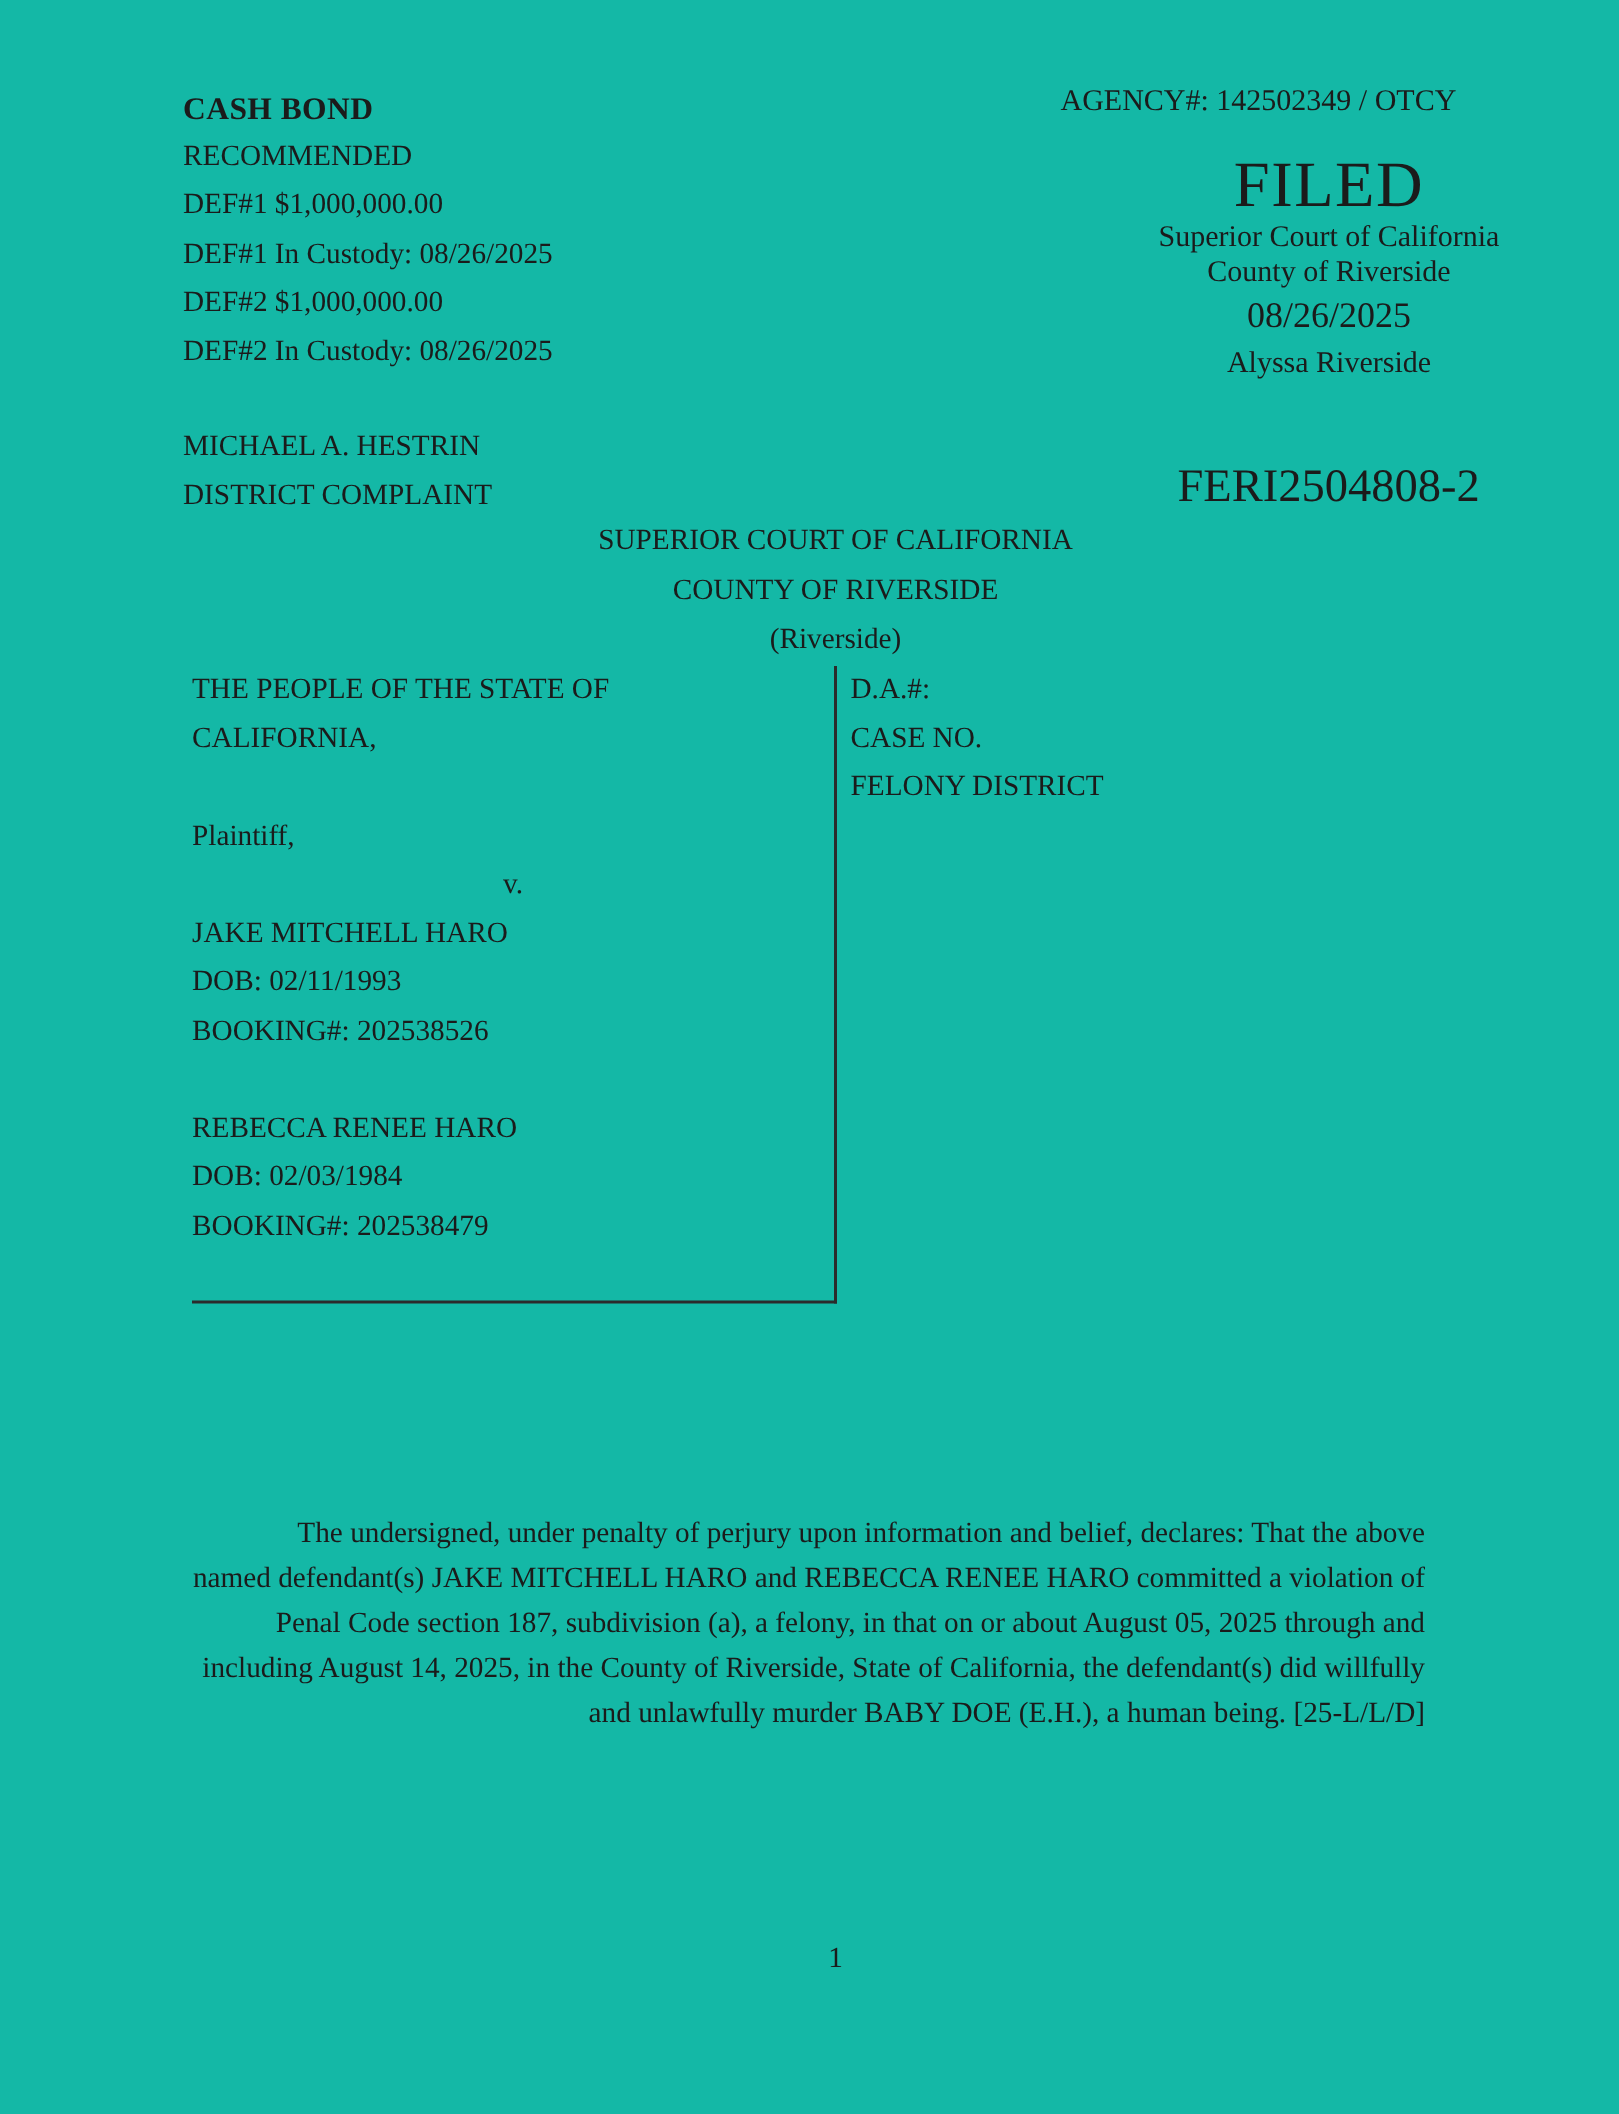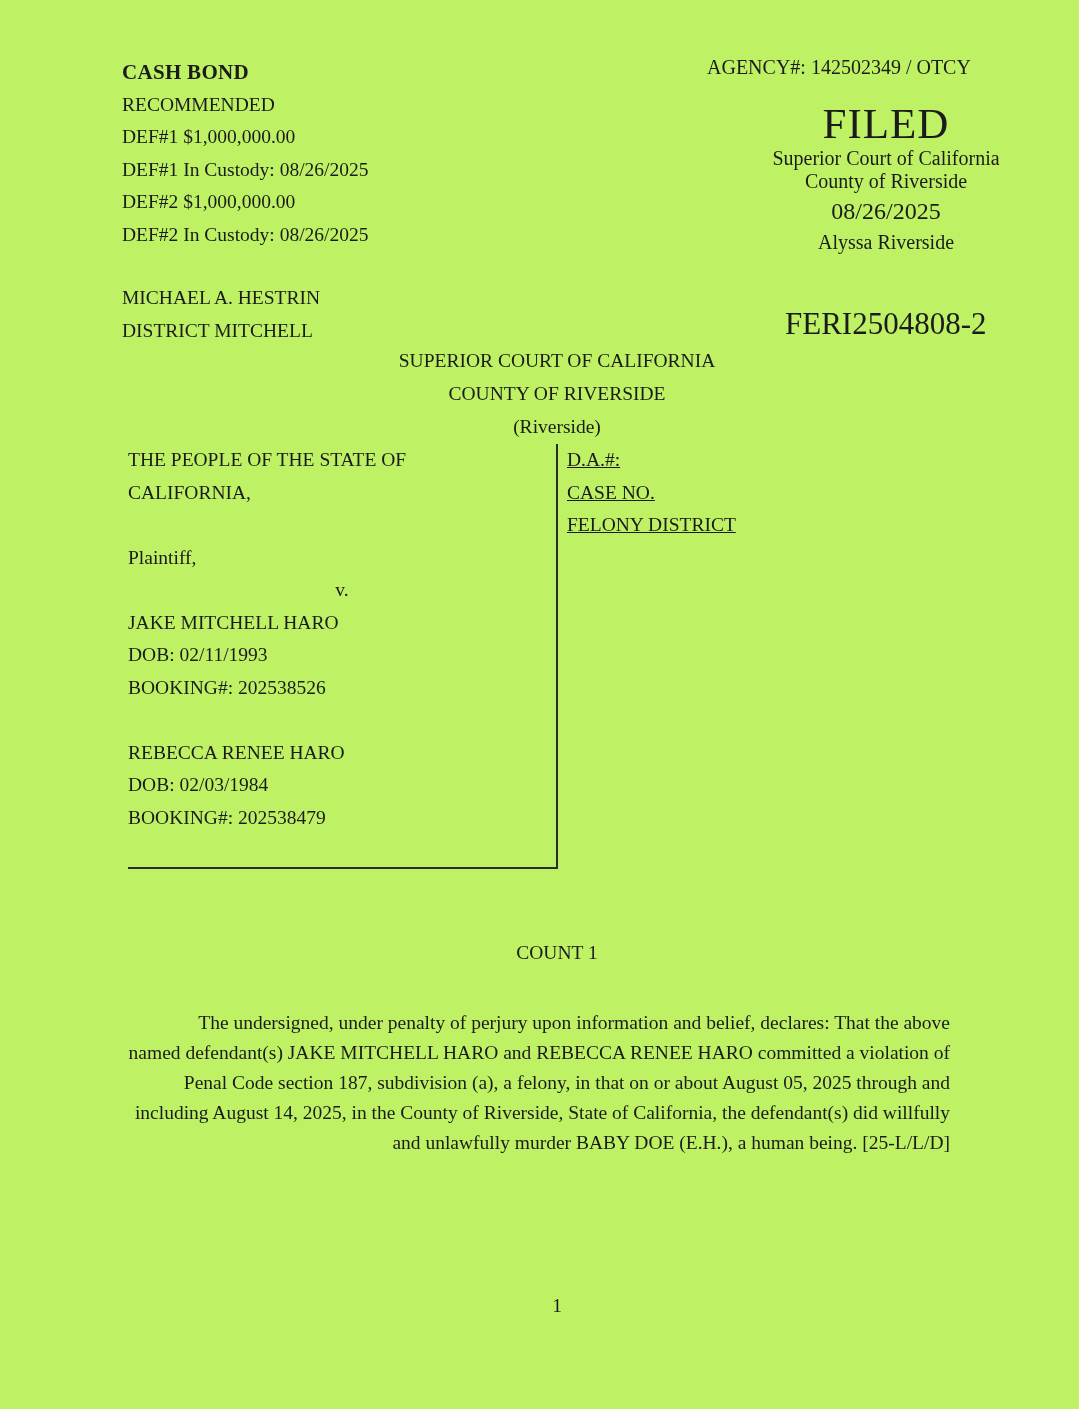--- a/index.html
+++ b/index.html
@@ -4,21 +4,21 @@
 <style>
   html, body {
     margin: 0;
     padding: 0;
     background: #ffffff;
   }
   .page {
     position: relative;
     width: 1079px;
     height: 1409px;
-    background: #bef264;
+    background: #14b8a6;
     color: #1b1b1b;
     font-family: "Liberation Serif", "DejaVu Serif", serif;
     font-size: 19.5px;
     overflow: hidden;
   }
   .abs { position: absolute; }
 
   
   .bond-block { left: 122px; top: 56px; line-height: 32.5px; }
   .bond-title { font-weight: bold; font-size: 21px; letter-spacing: 0.3px; }
@@ -43,21 +43,21 @@
   .court-title { left: 122px; top: 344px; width: 870px; text-align: center; line-height: 33px; }
 
   
   .caption { left: 128px; top: 444px; width: 870px; display: flex; line-height: 32.5px; }
   .caption-left {
     width: 430px;
     border-right: 2px solid #2b2b2b;
     border-bottom: 2px solid #2b2b2b;
     box-sizing: border-box;
   }
-  .caption-right { flex: 1; padding-left: 9px; text-decoration: underline; }
+  .caption-right { flex: 1; padding-left: 9px; }
   .line { min-height: 32.5px; }
   .r-align { text-align: left; padding-right: 10px; }
   .c-align { text-align: center; }
 
   
   .count-heading { left: 122px; top: 942px; width: 870px; text-align: center; }
   .count-body {
     left: 122px; top: 1008px; width: 828px;
     line-height: 30px; text-indent: 41px; text-align: right;
   }
@@ -84,21 +84,21 @@
   <div class="abs stamp">
     <div class="stamp-title">FILED</div>
     <div class="stamp-sub">Superior Court of California</div>
     <div class="stamp-sub">County of Riverside</div>
     <div class="stamp-date">08/26/2025</div>
     <div class="stamp-clerk">Alyssa Riverside</div>
   </div>
 
   <div class="abs attorney">
     <div class="line">MICHAEL A. HESTRIN</div>
-    <div class="line">DISTRICT MITCHELL</div>
+    <div class="line">DISTRICT COMPLAINT</div>
   </div>
 
   <div class="abs feri">FERI2504808-2</div>
 
   <div class="abs court-title">
     <div class="line">SUPERIOR COURT OF CALIFORNIA</div>
     <div class="line">COUNTY OF RIVERSIDE</div>
     <div class="line">(Riverside)</div>
   </div>
 
@@ -118,18 +118,17 @@
       <div class="line">BOOKING#: 202538479</div>
       <div class="line"></div>
     </div>
     <div class="caption-right">
       <div class="line">D.A.#:</div>
       <div class="line">CASE NO.</div>
       <div class="line">FELONY DISTRICT</div>
     </div>
   </div>
 
-  <div class="abs count-heading">COUNT 1</div>
   <div class="abs count-body">The undersigned, under penalty of perjury upon information and belief, declares: That the above named defendant(s) JAKE MITCHELL HARO and REBECCA RENEE HARO committed a violation of Penal Code section 187, subdivision (a), a felony, in that on or about August 05, 2025 through and including August 14, 2025, in the County of Riverside, State of California, the defendant(s) did willfully and unlawfully murder BABY DOE (E.H.), a human being. [25-L/L/D]</div>
 
   <div class="abs page-number">1</div>
 
 </div>
 
 </body></html>

